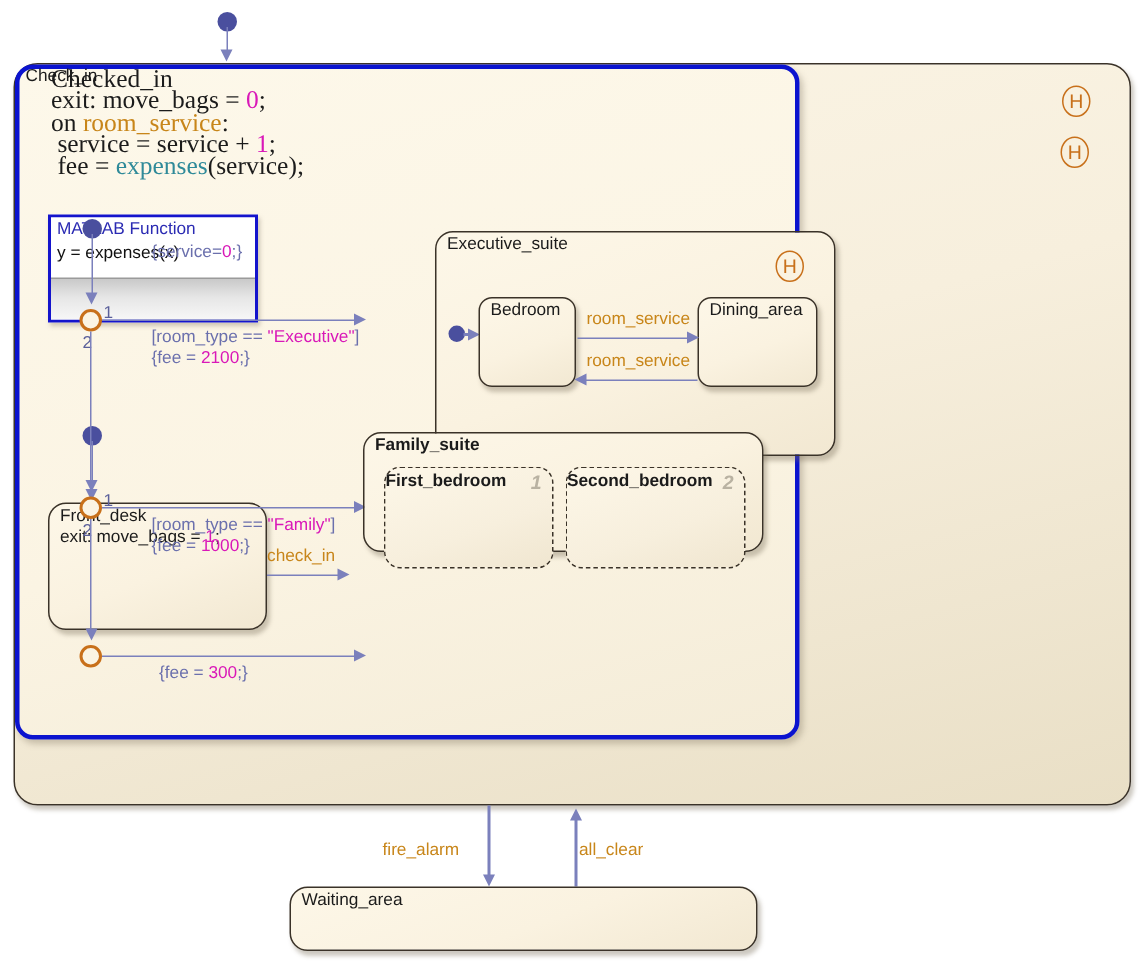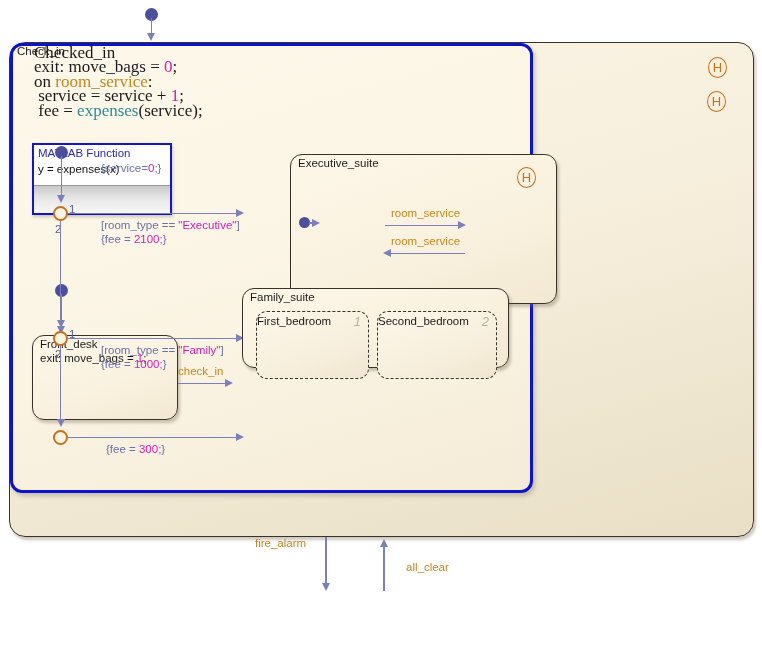--- a/index.html
+++ b/index.html
@@ -165,47 +165,56 @@
       <span class="tlbl" style="left:68px;top:399px;"><span>{fee = </span><span class="mag">300</span><span>;}</span></span>
 
       <div class="state" id="exec_suite" style="left:232px;top:111px;width:267px;height:150px;margin-left:48px;">
         <span class="name">Executive_suite</span>
         <div class="hist" style="right:20px;top:12px;">H</div>
 
         <div class="dot sm" style="left:8px;top:62px;"></div>
         <div class="ln lnh" style="left:18px;top:67px;width:6px;"></div>
         <div class="arw right" style="left:21px;top:63.5px;"></div>
 
+        <div class="state" id="bedroom">
+          <span class="name">Bedroom</span>
+        </div>
+        <div class="state" id="dining">
+          <span class="name">Dining_area</span>
+        </div>
 
         <div class="ln lnh" style="left:94px;top:69.8px;width:76px;"></div>
         <div class="arw right" style="left:167px;top:66px;"></div>
         <span class="evt" style="left:100px;top:52px;">room_service</span>
 
         <div class="ln lnh" style="left:96px;top:97.8px;width:78px;"></div>
         <div class="arw left" style="left:92px;top:94px;"></div>
         <span class="evt" style="left:100px;top:80px;">room_service</span>
       </div>
 
-      <div class="state" id="family_suite" style="left:232px;top:245px;width:267px;height:80px;">
+      <div class="state" id="family_suite" style="left:232px;top:245px;width:267px;height:80px;font-weight:bold;">
         <span class="name">Family_suite</span>
         <div class="par" id="first_bed">
           <span class="name">First_bedroom</span>
           <span class="num">1</span>
         </div>
         <div class="par" id="second_bed">
           <span class="name">Second_bedroom</span>
           <span class="num">2</span>
         </div>
       </div>
 
     </div>
   </div>
 
   <div class="ln lnv" style="left:325px;top:537px;height:50px;"></div>
   <div class="arw down" style="left:321.8px;top:583px;"></div>
-  <span class="evt" style="left:255px;top:537px;text-align:center;">fire_alarm</span>
+  <span class="evt" style="left:255px;top:561px;text-align:center;">fire_alarm</span>
 
   <div class="ln lnv" style="left:383px;top:546px;height:45px;"></div>
   <div class="arw up" style="left:379.8px;top:539px;"></div>
-  <span class="evt" style="left:386px;top:561px;margin-left:20px;">all_clear</span>
-
+  <span class="evt" style="left:386px;top:561px;">all_clear</span>
+
+  <div class="state" id="waiting_area">
+    <span class="name">Waiting_area</span>
+  </div>
 
 </div>
 
 </body></html>

